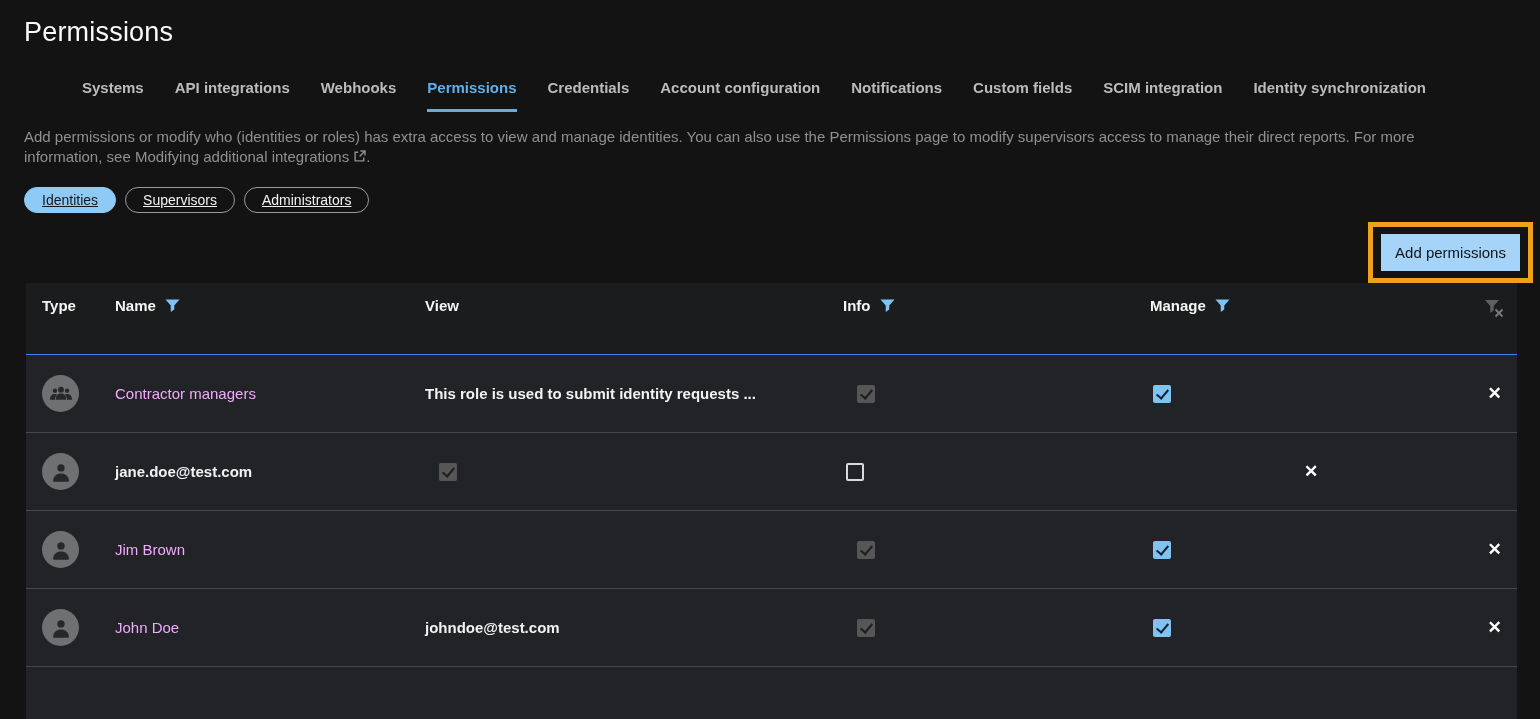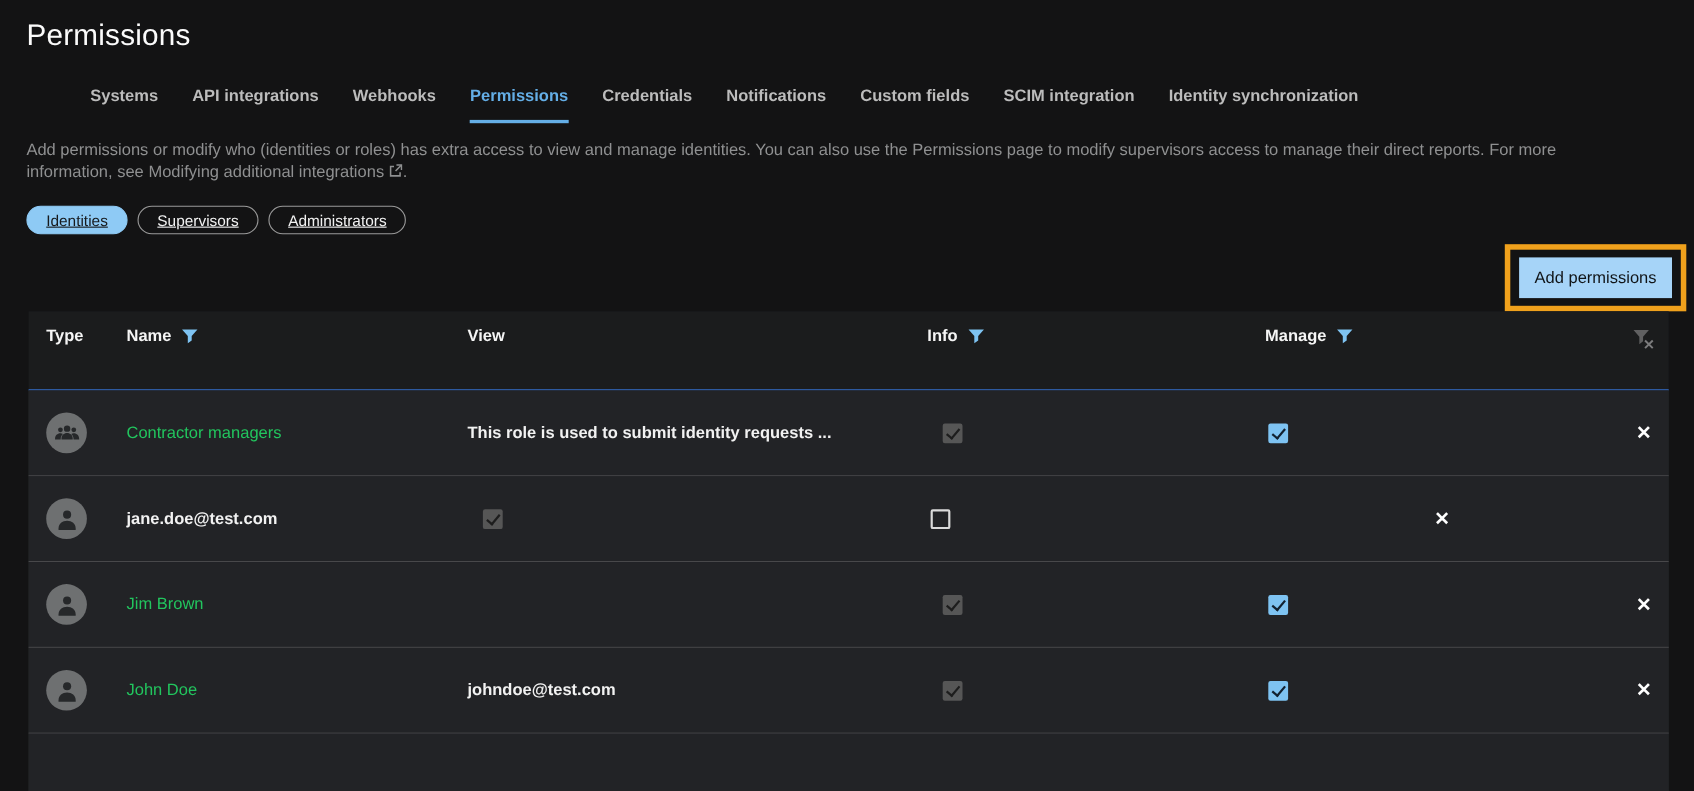--- a/index.html
+++ b/index.html
@@ -72,21 +72,21 @@
   .rows{ flex:1; background:#222326; display:flex; flex-direction:column; }
   .row{ height:78px; border-bottom:1px solid #48484a; background:#222326; }
   .row:last-of-type{ border-bottom:none; }
   .rows .filler{ flex:1; background:#222326; }
   
   .avatar{
     width:37px; height:37px; border-radius:50%; background:#6e7071;
     display:flex; align-items:center; justify-content:center; overflow:hidden;
   }
   .avatar svg{ display:block; }
-  .name-link{ color:#22c55e; font-size:15px; text-decoration:none; cursor:pointer; }
+  .name-link{ color:#f0abfc; font-size:15px; text-decoration:none; cursor:pointer; }
   .info-text{ color:#f2f2f2; font-size:15px; font-weight:600; }
   
   .checkbox{
     width:18px; height:18px; border-radius:2px;
     display:flex; align-items:center; justify-content:center; cursor:pointer;
   }
   .checkbox::after{
     content:""; width:5px; height:10px; margin-top:-2px;
     border:solid transparent; border-width:0 2px 2px 0; transform:rotate(40deg);
   }
@@ -108,20 +108,21 @@
 <body>
 
 <h1 class="page-title">Permissions</h1>
 
 <nav class="tabs">
   <span class="tab">Systems</span>
   <span class="tab">API integrations</span>
   <span class="tab">Webhooks</span>
   <span class="tab active">Permissions</span>
   <span class="tab">Credentials</span>
+  <span class="tab">Account configuration</span>
   <span class="tab">Notifications</span>
   <span class="tab">Custom fields</span>
   <span class="tab">SCIM integration</span>
   <span class="tab">Identity synchronization</span>
 </nav>
 
 <p class="description"><span>Add permissions or modify who (identities or roles) has extra access to view and manage identities. You can also use the Permissions page to modify supervisors access to manage their direct reports. For more information, see</span>
   <a class="doc-link">Modifying additional integrations</a><span class="ext-ico"><svg width="13" height="13" viewBox="0 0 13 13">
         <path d="M5.2 2.3H2.1v8.6h8.6V7.6" fill="none" stroke="#8f9091" stroke-width="1.4"></path>
         <path d="M7.4 1h4.6v4.6" fill="none" stroke="#8f9091" stroke-width="1.4"></path>

